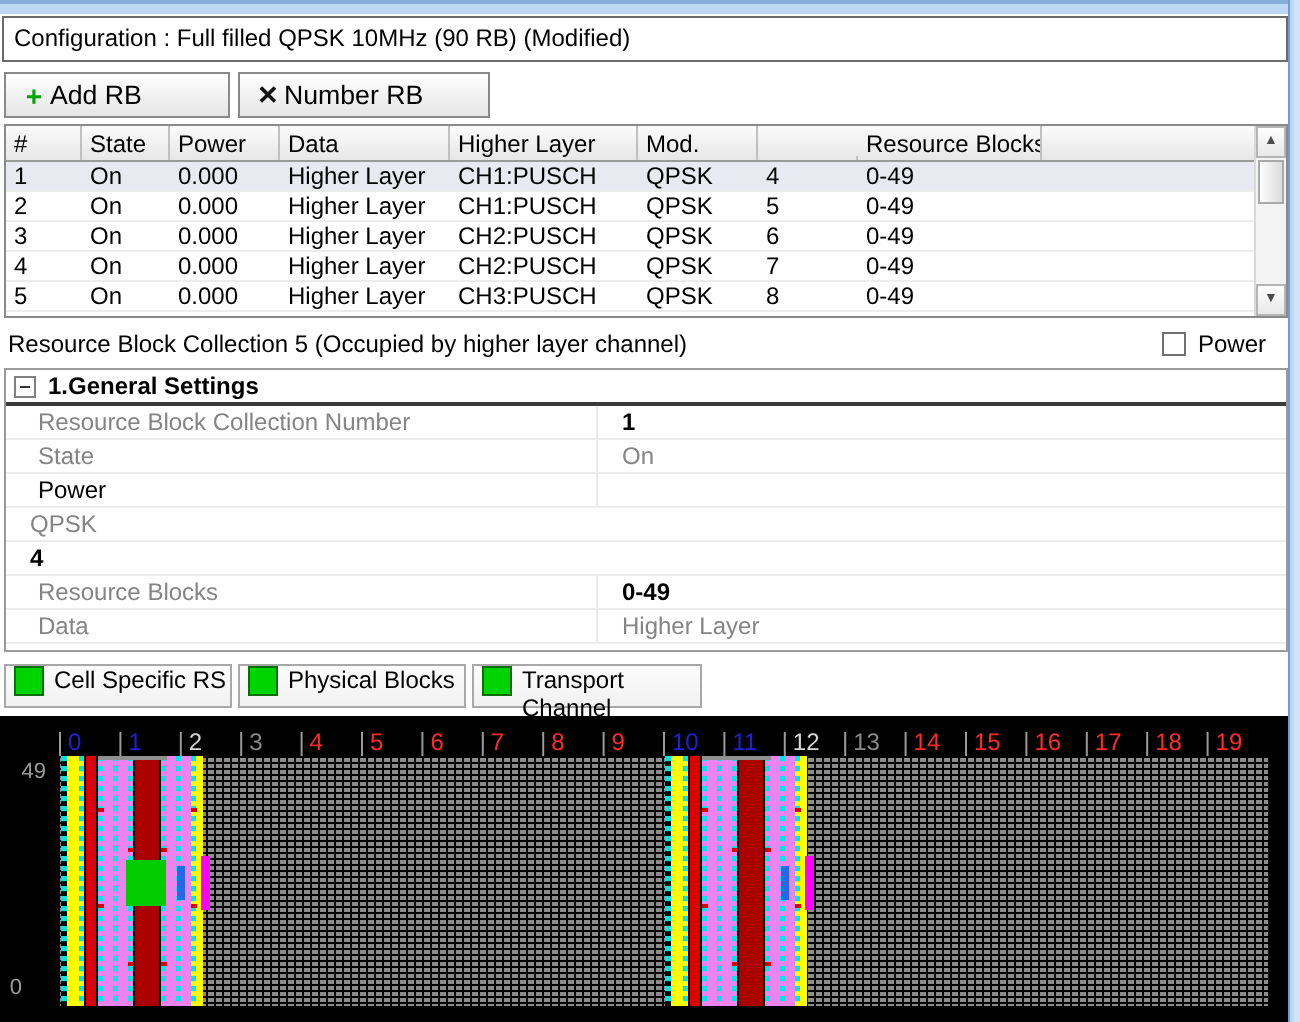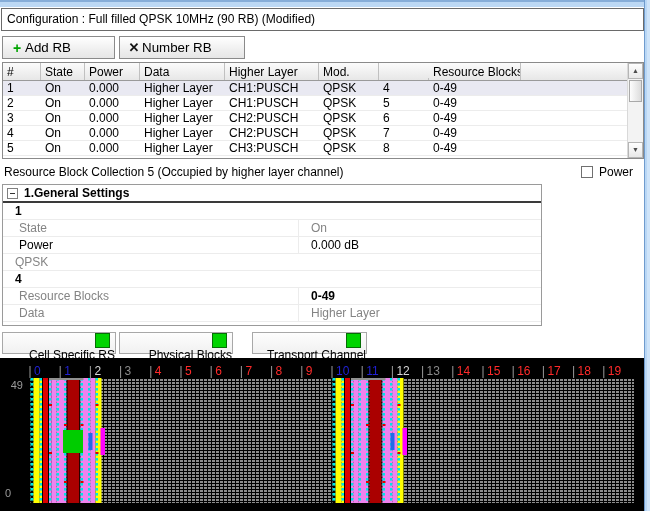--- a/index.html
+++ b/index.html
@@ -41,37 +41,37 @@
     font-size:7px;line-height:14px;color:#4c4c4c;}
   .sb-thumb{height:22px;flex:none;margin:1px 1px;background:linear-gradient(90deg,#fdfdfd,#dcdcdc);
     border:1px solid #a9a9a9;box-sizing:border-box;}
   .sb-track{flex:1;}
   
   .coll-label{position:absolute;left:4px;top:165px;line-height:14px;}
   .hint-box{position:absolute;left:581px;top:166px;width:12px;height:12px;background:#fff;
     border:1px solid #707070;box-sizing:border-box;}
   .hint-label{position:absolute;left:599px;top:165px;line-height:14px;}
   
-  .pgrid{position:absolute;left:2px;top:184px;width:540px;height:142px;box-sizing:border-box;
+  .pgrid{position:absolute;left:2px;top:184px;width:642px;height:142px;box-sizing:border-box;
     border:1px solid #9a9a9a;background:#fff;overflow:hidden;}
   .pg-header{height:18px;display:flex;align-items:center;border-bottom:2px solid #3a3a3a;
     padding-left:4px;font-weight:bold;box-sizing:border-box;}
   .pg-collapse{width:9px;height:9px;border:1px solid #808080;background:#fff;position:relative;
     margin-right:6px;flex:none;box-sizing:content-box;}
   .pg-collapse::after{content:"";position:absolute;left:2px;top:4px;width:5px;height:1px;background:#333;}
   .pg-row{height:17px;display:flex;border-bottom:1px solid #ececec;box-sizing:border-box;}
   .pg-label{width:296px;flex:none;padding-left:16px;line-height:16px;border-right:1px solid #ececec;
     white-space:nowrap;overflow:hidden;box-sizing:border-box;}
   .pg-value{flex:1;padding-left:12px;line-height:16px;white-space:nowrap;overflow:hidden;}
   .txt-gray{color:#848484;}
   .txt-bold{font-weight:bold;}
   
   .legend-btn{position:absolute;top:332px;height:22px;box-sizing:border-box;
     background:linear-gradient(#fdfdfd,#f1f1f1);border:1px solid #a8a8a8;
-    display:flex;align-items:flex-end;padding-left:4px;flex-direction:column;}
+    display:flex;align-items:flex-start;padding-left:4px;}
   .legend-swatch{width:13px;height:13px;border:1px solid #056e05;margin-right:5px;flex:none;}
   
   .res-grid{position:absolute;left:0;top:358px;width:644px;height:153px;background:#000;}
   .res-grid svg{display:block;}
 </style>
 </head>
 <body>
 
 <div class="top-strip"></div>
 
@@ -162,29 +162,29 @@
 <div class="hint-box"></div>
 <div class="hint-label">Power</div>
 
 <div class="pgrid">
   <div class="pg-header">
     <span class="pg-collapse"></span>
     <span>1.General Settings</span>
   </div>
   <div id="pgRows">
       <div class="pg-row">
+        <div class="pg-label txt-gray">Resource Block Collection Number</div>
         <div class="pg-value txt-bold">1</div>
       </div>
       <div class="pg-row">
         <div class="pg-label txt-gray">State</div>
         <div class="pg-value txt-gray">On</div>
       </div>
       <div class="pg-row">
         <div class="pg-label">Power</div>
-        <div class="pg-value">0.000 dB</div>
       </div>
       <div class="pg-row">
         <div class="pg-value txt-gray">QPSK</div>
       </div>
       <div class="pg-row">
         <div class="pg-value txt-bold">4</div>
       </div>
       <div class="pg-row">
         <div class="pg-label txt-gray">Resource Blocks</div>
         <div class="pg-value txt-bold">0-49</div>
@@ -198,21 +198,21 @@
 
 <div id="legendHost">
     <div class="legend-btn" style="left: 2px; width: 114px;">
       <span class="legend-swatch" style="background: rgb(0, 212, 0);"></span>
       <span>Cell Specific RS</span>
     </div>
     <div class="legend-btn" style="left: 119px; width: 114px;">
       <span class="legend-swatch" style="background: rgb(0, 212, 0);"></span>
       <span>Physical Blocks</span>
     </div>
-    <div class="legend-btn" style="left: 252px; width: 115px; text-decoration: underline;">
+    <div class="legend-btn" style="left: 236px; width: 115px;">
       <span class="legend-swatch" style="background: rgb(0, 212, 0);"></span>
       <span>Transport Channel</span>
     </div>
   </div>
 
 <div class="res-grid" id="resGrid">
     <svg width="644" height="153" viewBox="0 0 644 153" style="font-family:'Liberation Sans',sans-serif">
       <defs>
         <pattern id="mesh" width="4" height="3" patternUnits="userSpaceOnUse">
           <rect width="4" height="3" fill="#000000"></rect>

